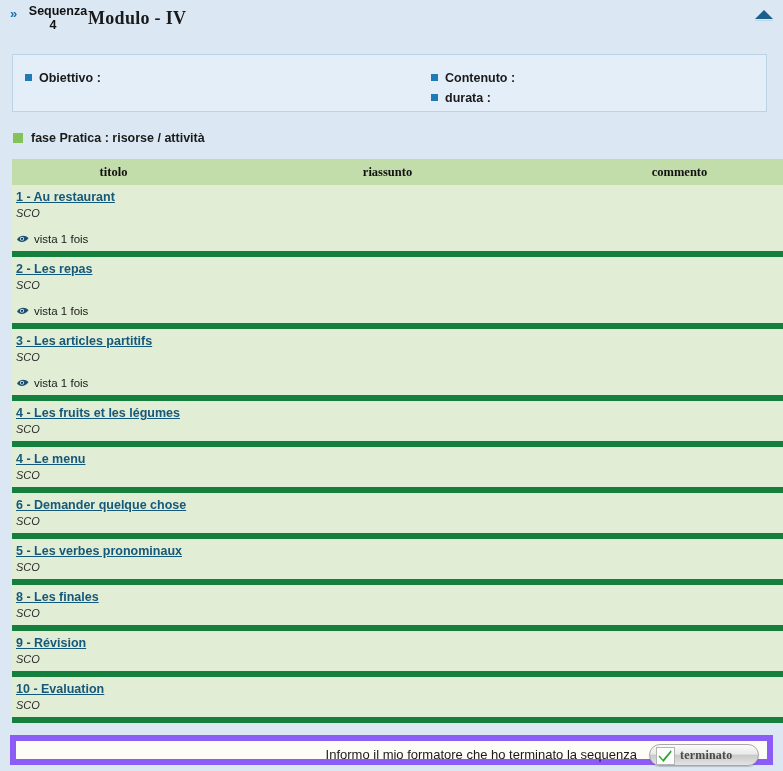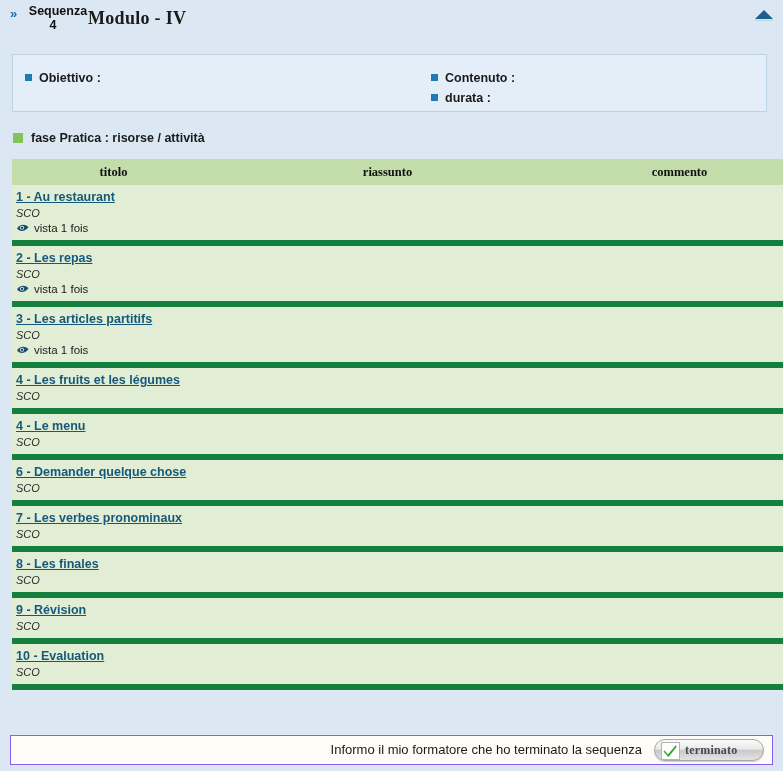--- a/index.html
+++ b/index.html
@@ -154,21 +154,21 @@
     cursor: pointer;
     line-height: 15px;
   }
   .res-type {
     font-style: italic;
     font-size: 11px;
     color: #2a2a2a;
     margin-top: 2px;
   }
   .res-seen {
-    margin-top: 3px;
+    margin-top: 14px;
     font-size: 11.5px;
     color: #1a1a1a;
     white-space: nowrap;
   }
   .eye-icon {
     display: inline-block;
     width: 14px;
     height: 10px;
     vertical-align: -1px;
     margin-right: 4px;
@@ -176,21 +176,21 @@
   .eye-icon svg { display: block; }
 
   
   .footer-box {
     position: absolute;
     left: 10px;
     top: 735px;
     width: 763px;
     height: 30px;
     background: #fdfcf7;
-    border: 1px solid #8b5cf6;
+    border: 6px solid #8b5cf6;
     box-sizing: border-box;
   }
   .footer-text {
     position: absolute;
     right: 130px;
     top: 6px;
     font-size: 13px;
     color: #1a1a1a;
     white-space: nowrap;
   }
@@ -314,21 +314,21 @@
         <td><span class="res-link">4 - Le menu</span><div class="res-type">SCO</div></td>
         <td></td>
         <td></td>
       </tr>
       <tr>
         <td><span class="res-link">6 - Demander quelque chose</span><div class="res-type">SCO</div></td>
         <td></td>
         <td></td>
       </tr>
       <tr>
-        <td><span class="res-link">7 - Les verbes pronominaux</span><div class="res-type">SCO</div></td>
+        <td><span class="res-link">5 - Les verbes pronominaux</span><div class="res-type">SCO</div></td>
         <td></td>
         <td></td>
       </tr>
       <tr>
         <td><span class="res-link">8 - Les finales</span><div class="res-type">SCO</div></td>
         <td></td>
         <td></td>
       </tr>
       <tr>
         <td><span class="res-link">9 - Révision</span><div class="res-type">SCO</div></td>

